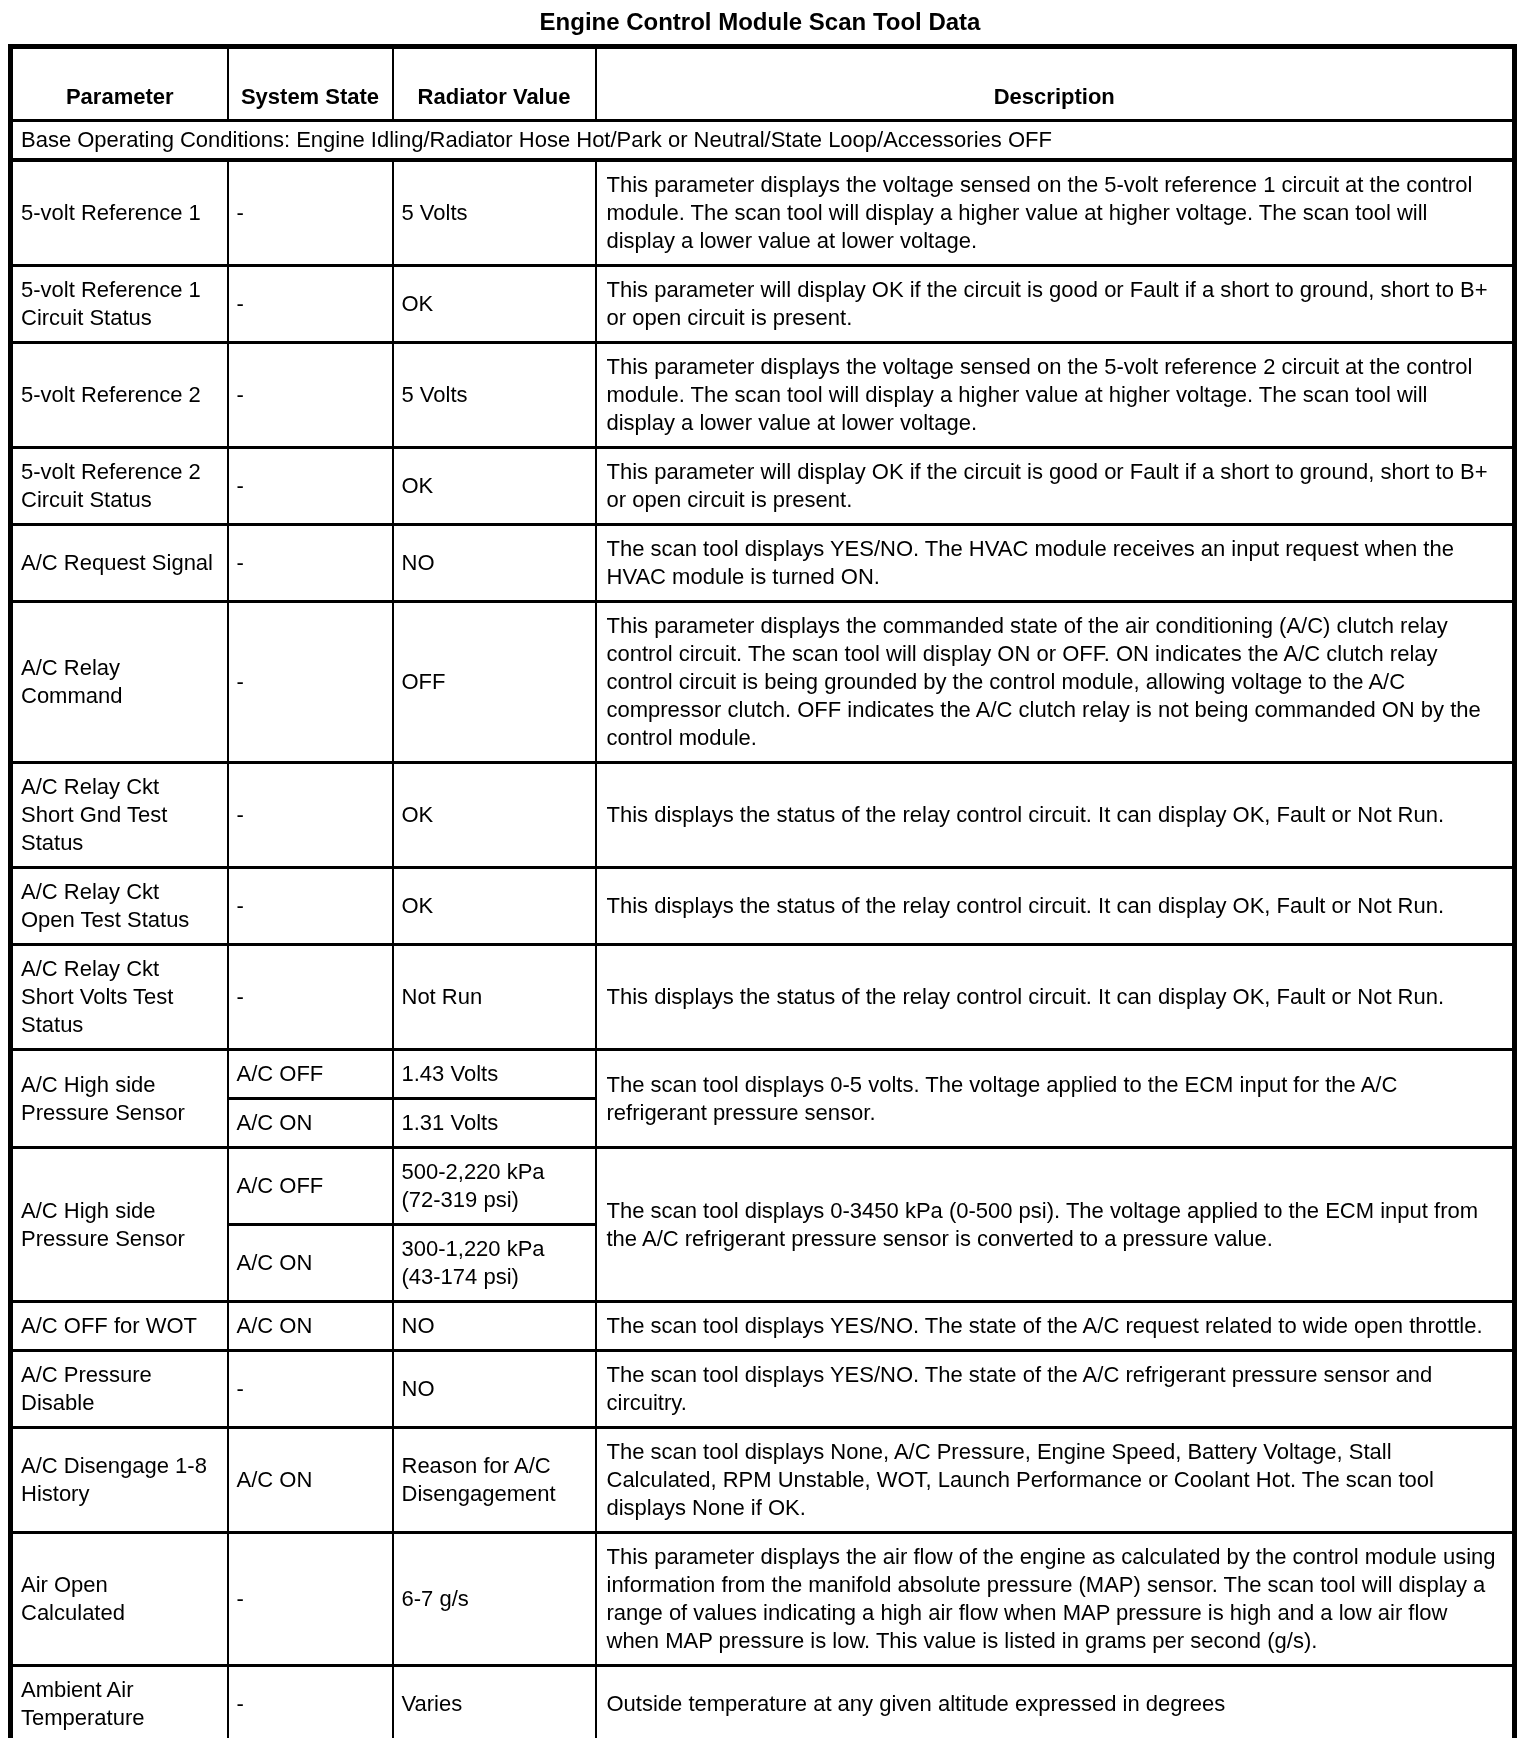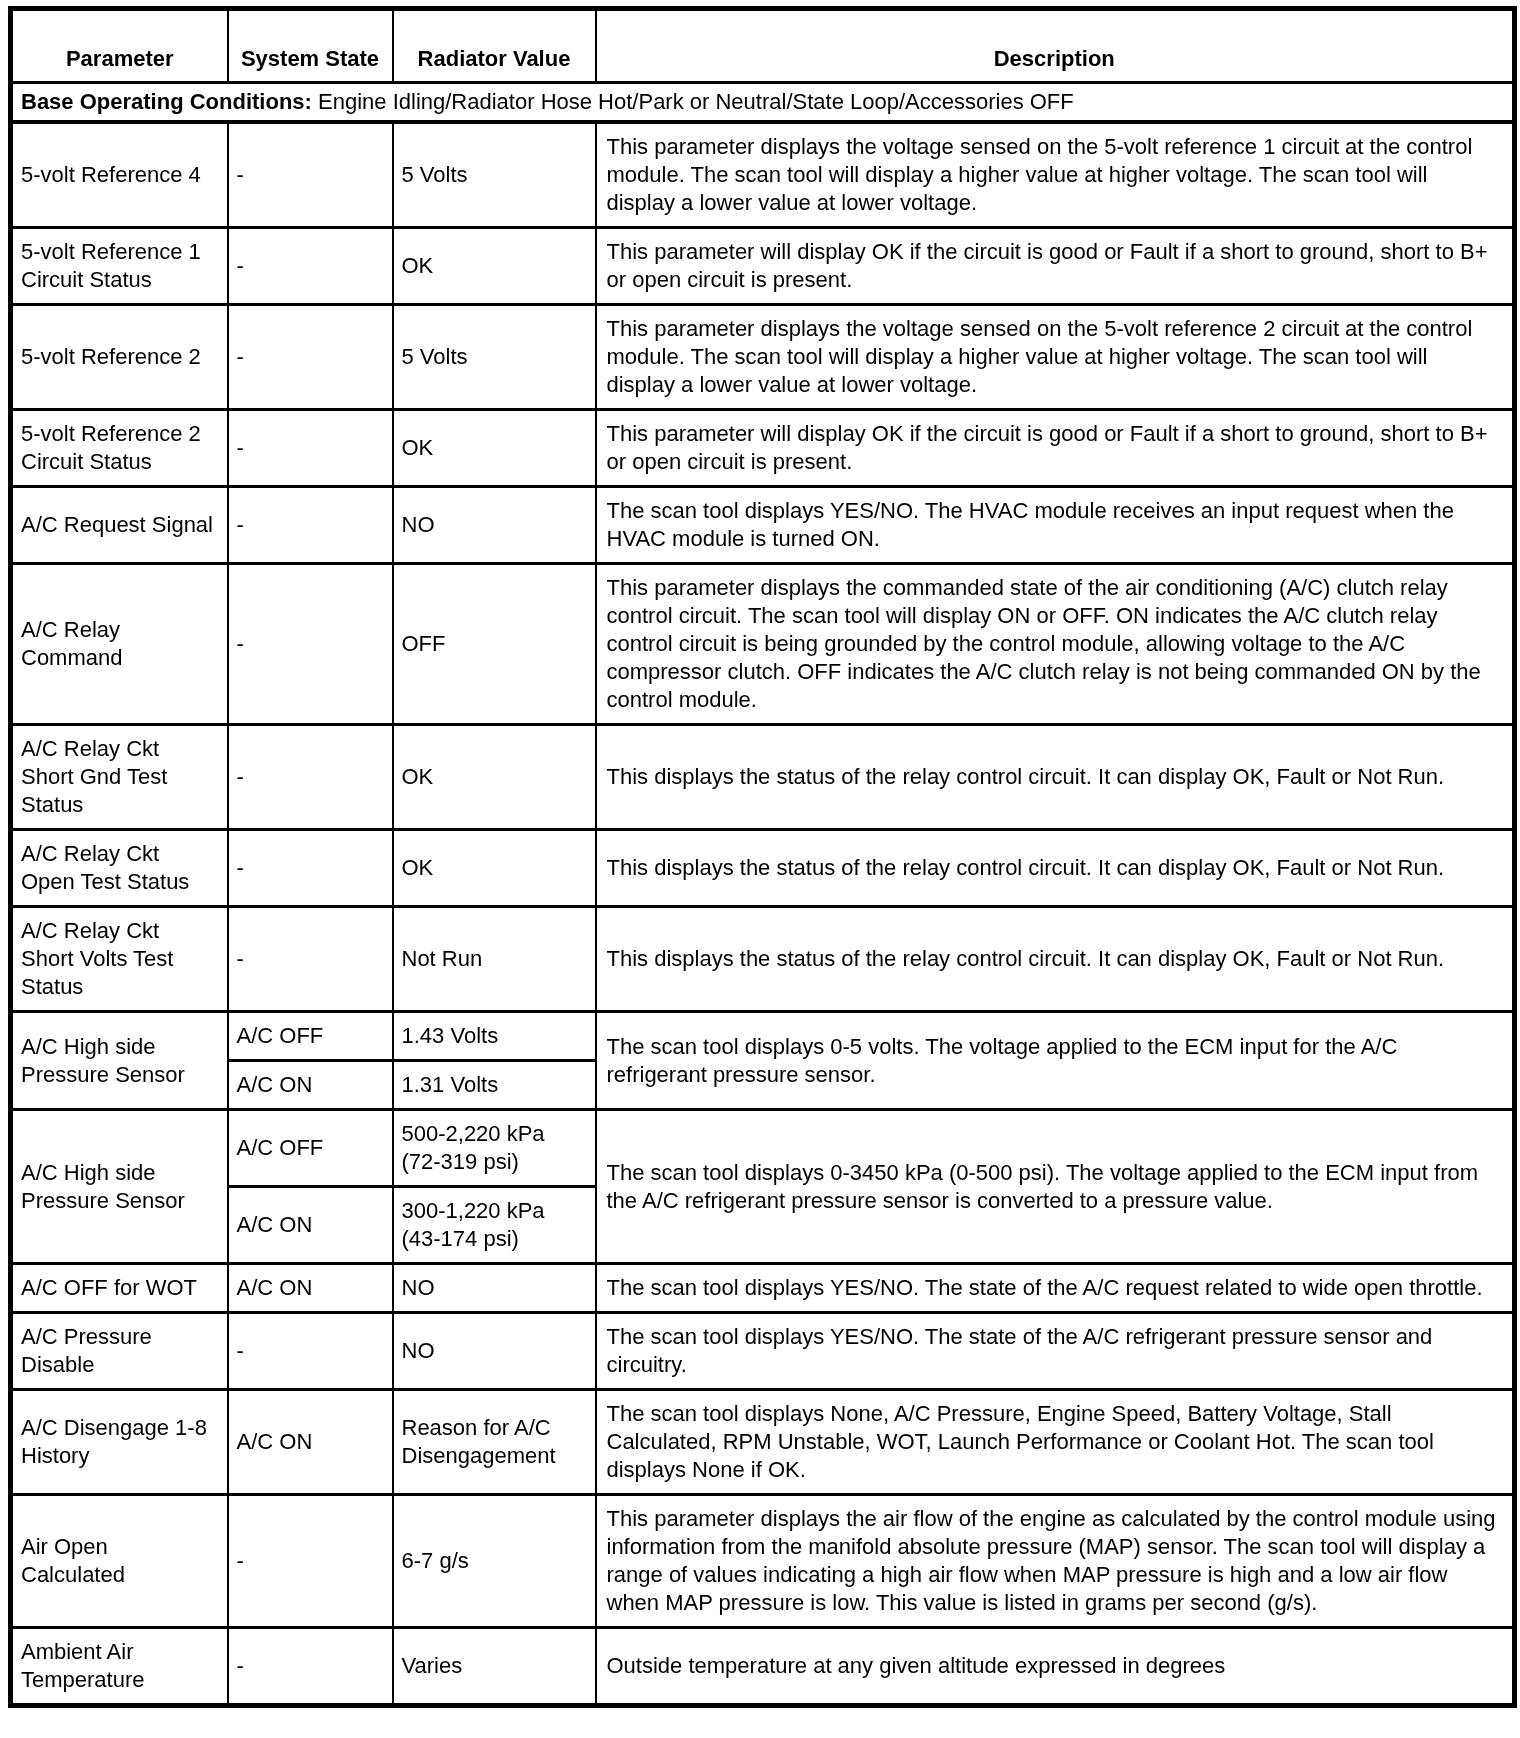--- a/index.html
+++ b/index.html
@@ -52,28 +52,29 @@
     vertical-align: middle;
     padding: 9px 10px;
     text-align: left;
   }
   tr.section-row td {
     padding: 4px 8px;
     height: 38px;
     border-bottom-width: 4px;
     white-space: nowrap;
   }
-  .section-label { font-weight: bold; margin-top: 36px; }
+  .section-label { font-weight: normal; margin-top: 36px; }
   .cell-param, .cell-state, .cell-value { padding-left: 8px; }
 </style>
 </head>
 <body>
 
 <div class="page">
 
+  <div class="doc-title">Engine Control Module Scan Tool Data</div>
 
   <table class="scan-table">
     <colgroup>
       <col class="c-param">
       <col class="c-state">
       <col class="c-value">
       <col class="c-desc">
     </colgroup>
     <thead>
       <tr>
@@ -86,21 +87,21 @@
     <tbody>
       <tr class="section-row">
         <td colspan="4">
           <span class="section-label">Base Operating Conditions:</span>
           <span>Engine Idling/Radiator Hose Hot/Park or Neutral/State Loop/Accessories OFF</span>
         </td>
       </tr>
     </tbody>
     <tbody>
         <tr>
-          <td rowspan="1" class="cell-param">5-volt Reference 4</td>
+          <td rowspan="1" class="cell-param">5-volt Reference 1</td>
           <td class="cell-state">-</td>
           <td class="cell-value">5 Volts</td>
           <td rowspan="1" class="cell-desc">This parameter displays the voltage sensed on the 5-volt reference 1 circuit at the control module. The scan tool will display a higher value at higher voltage. The scan tool will display a lower value at lower voltage.</td>
         </tr>
         <tr>
           <td rowspan="1" class="cell-param">5-volt Reference 1 Circuit Status</td>
           <td class="cell-state">-</td>
           <td class="cell-value">OK</td>
           <td rowspan="1" class="cell-desc">This parameter will display OK if the circuit is good or Fault if a short to ground, short to B+ or open circuit is present.</td>
         </tr>

